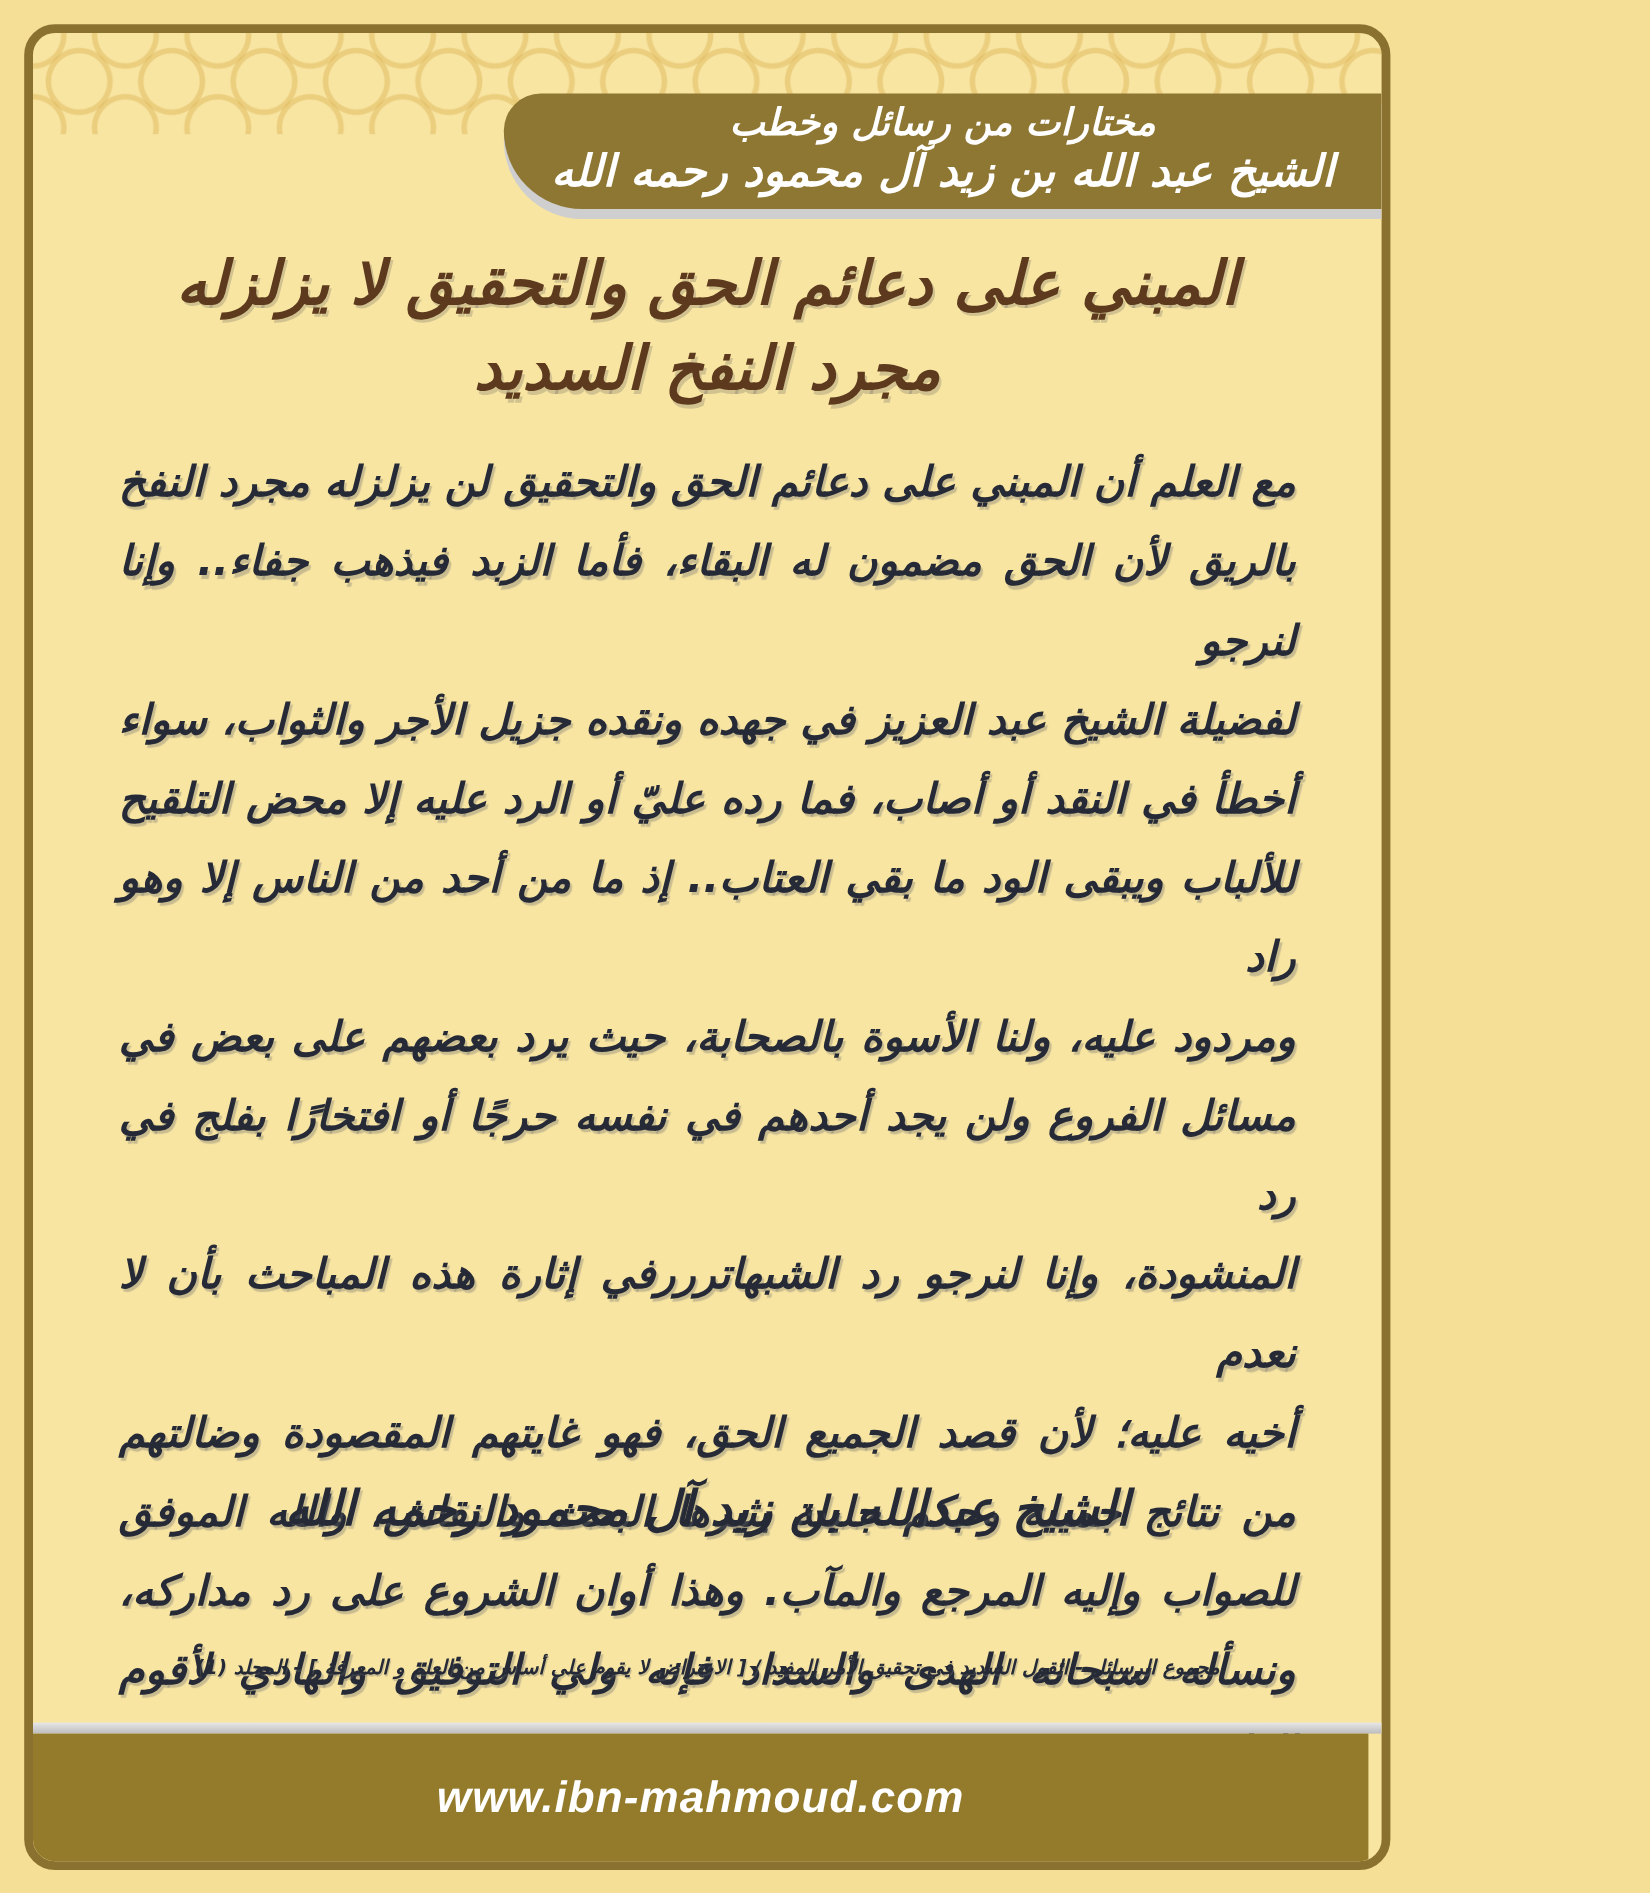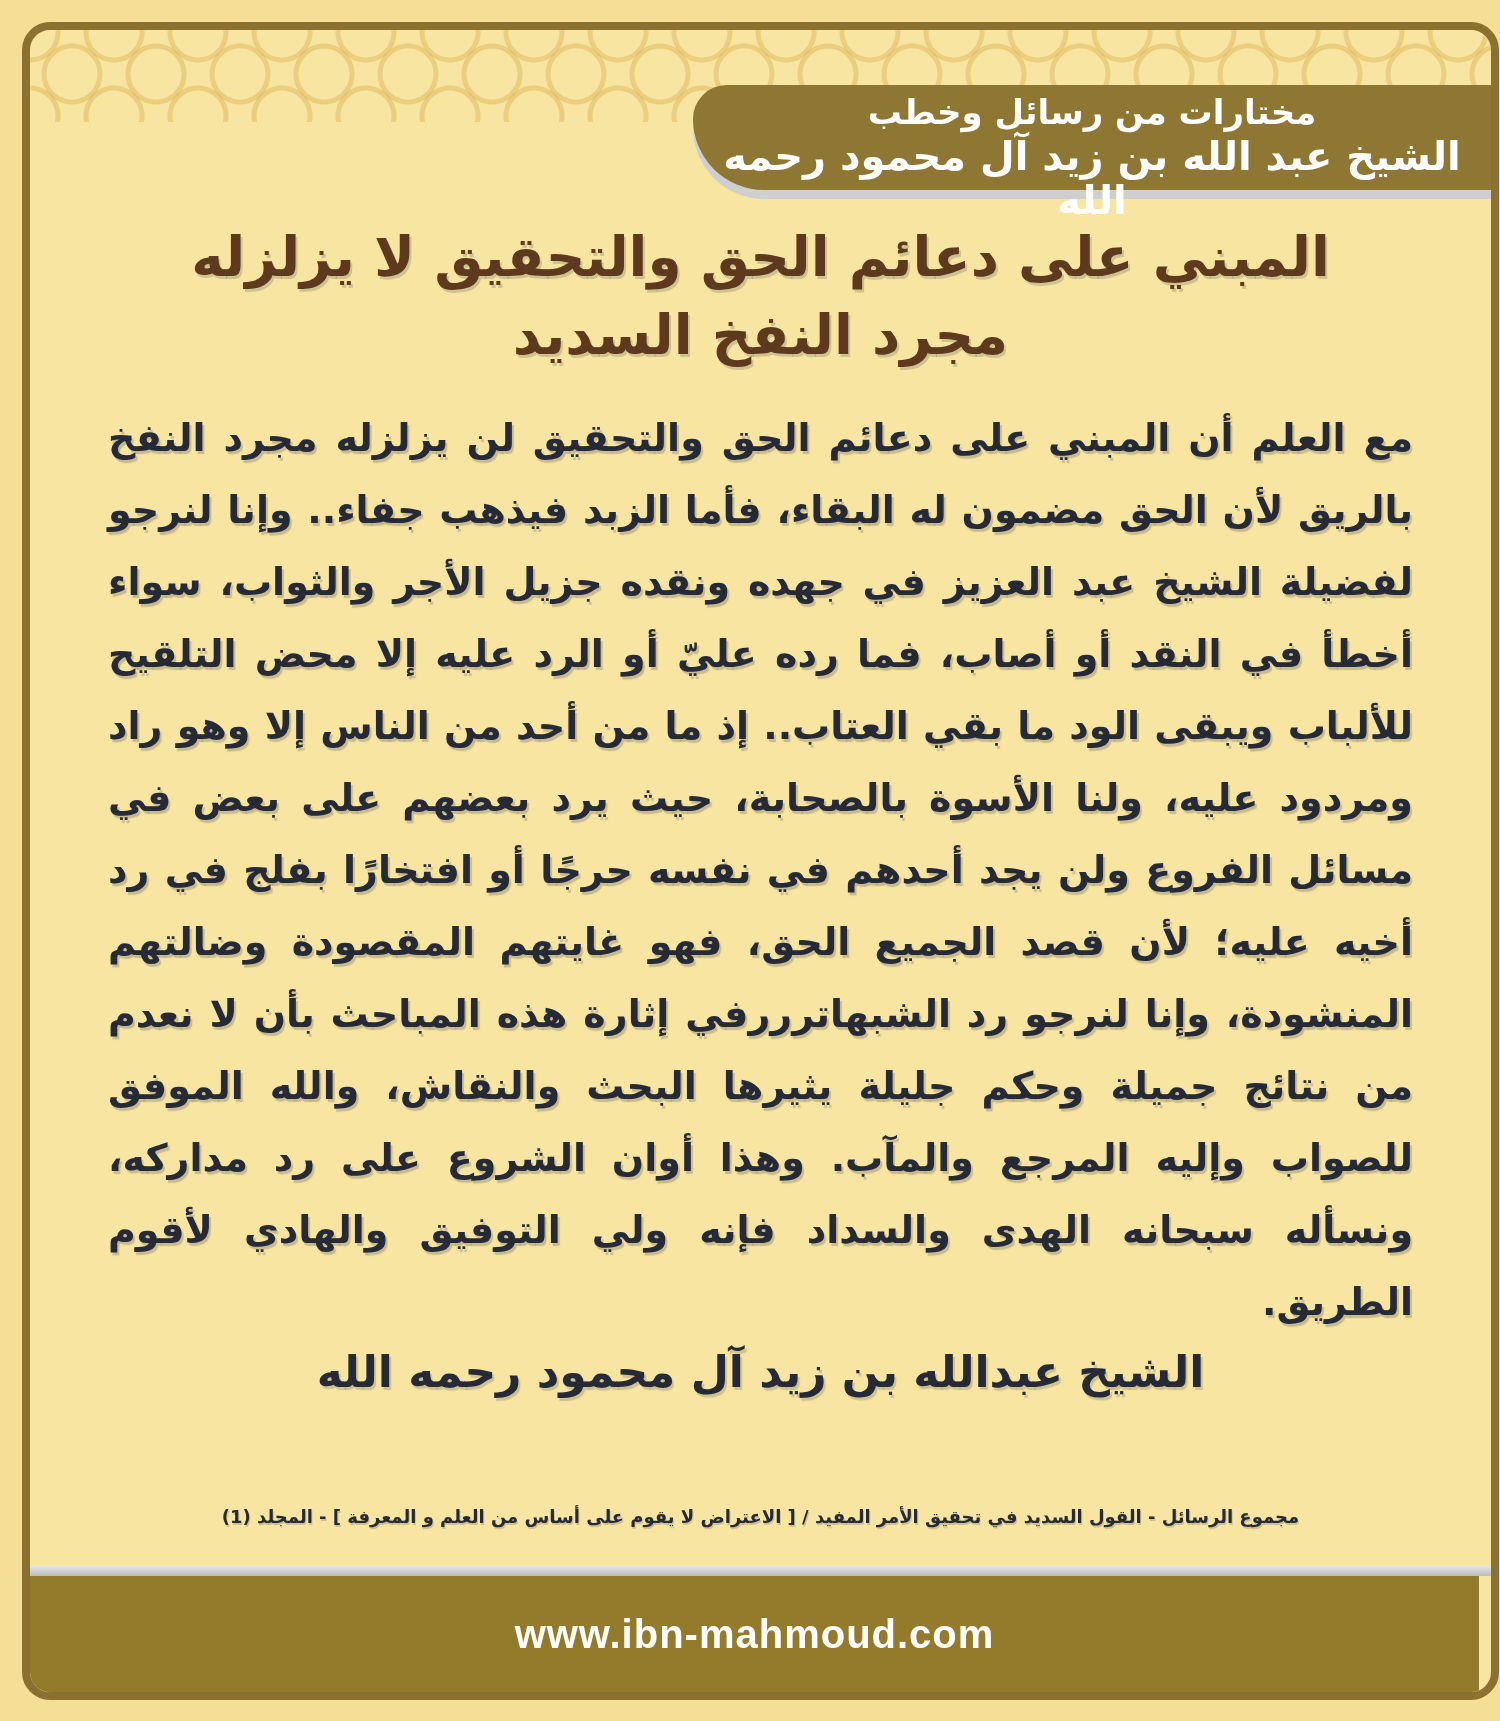--- a/index.html
+++ b/index.html
@@ -7,25 +7,26 @@
   body {
     background: #f5df96;
     font-family: "DejaVu Sans", sans-serif;
     position: relative;
     overflow: hidden;
   }
 
   .panel {
     position: absolute;
     left: 22px; top: 22px;
-    width: 1477px; height: 1678px;
+    width: 1242px; height: 1678px;
     background: #f8e5a2;
     border: 8px solid #8a7130;
     border-radius: 28px;
     overflow: hidden;
+    font-style: italic;
   }
 
   
   .pattern-band {
     position: absolute;
     left: 0; right: 0; top: 0;
     height: 92px;
     background-image:
       radial-gradient(circle, rgba(0,0,0,0) 25px, rgba(219,178,82,0.45) 26px, rgba(219,178,82,0.45) 30px, rgba(0,0,0,0) 31px),
       radial-gradient(circle, rgba(0,0,0,0) 25px, rgba(219,178,82,0.45) 26px, rgba(219,178,82,0.45) 30px, rgba(0,0,0,0) 31px);
@@ -140,22 +141,22 @@
   </div>
 
   <div class="body-text">
     <div class="body-line">مع العلم أن المبني على دعائم الحق والتحقيق لن يزلزله مجرد النفخ</div>
     <div class="body-line">بالريق لأن الحق مضمون له البقاء، فأما الزبد فيذهب جفاء.. وإنا لنرجو</div>
     <div class="body-line">لفضيلة الشيخ عبد العزيز في جهده ونقده جزيل الأجر والثواب، سواء</div>
     <div class="body-line">أخطأ في النقد أو أصاب، فما رده عليّ أو الرد عليه إلا محض التلقيح</div>
     <div class="body-line">للألباب ويبقى الود ما بقي العتاب.. إذ ما من أحد من الناس إلا وهو راد</div>
     <div class="body-line">ومردود عليه، ولنا الأسوة بالصحابة، حيث يرد بعضهم على بعض في</div>
     <div class="body-line">مسائل الفروع ولن يجد أحدهم في نفسه حرجًا أو افتخارًا بفلج في رد</div>
+    <div class="body-line">المنشودة، وإنا لنرجو رد الشبهاترررفي إثارة هذه المباحث بأن لا نعدم</div>
     <div class="body-line">أخيه عليه؛ لأن قصد الجميع الحق، فهو غايتهم المقصودة وضالتهم</div>
-    <div class="body-line">المنشودة، وإنا لنرجو رد الشبهاترررفي إثارة هذه المباحث بأن لا نعدم</div>
     <div class="body-line">من نتائج جميلة وحكم جليلة يثيرها البحث والنقاش، والله الموفق</div>
     <div class="body-line">للصواب وإليه المرجع والمآب. وهذا أوان الشروع على رد مداركه،</div>
     <div class="body-line">ونسأله سبحانه الهدى والسداد فإنه ولي التوفيق والهادي لأقوم الطريق.</div>
   </div>
 
   <div class="signature">الشيخ عبدالله بن زيد آل محمود رحمه الله</div>
 
   <div class="footnote">مجموع الرسائل - القول السديد في تحقيق الأمر المفيد / [ الاعتراض لا يقوم على أساس من العلم و المعرفة ] - المجلد (1)</div>
 
   <div class="silver-divider"></div>

